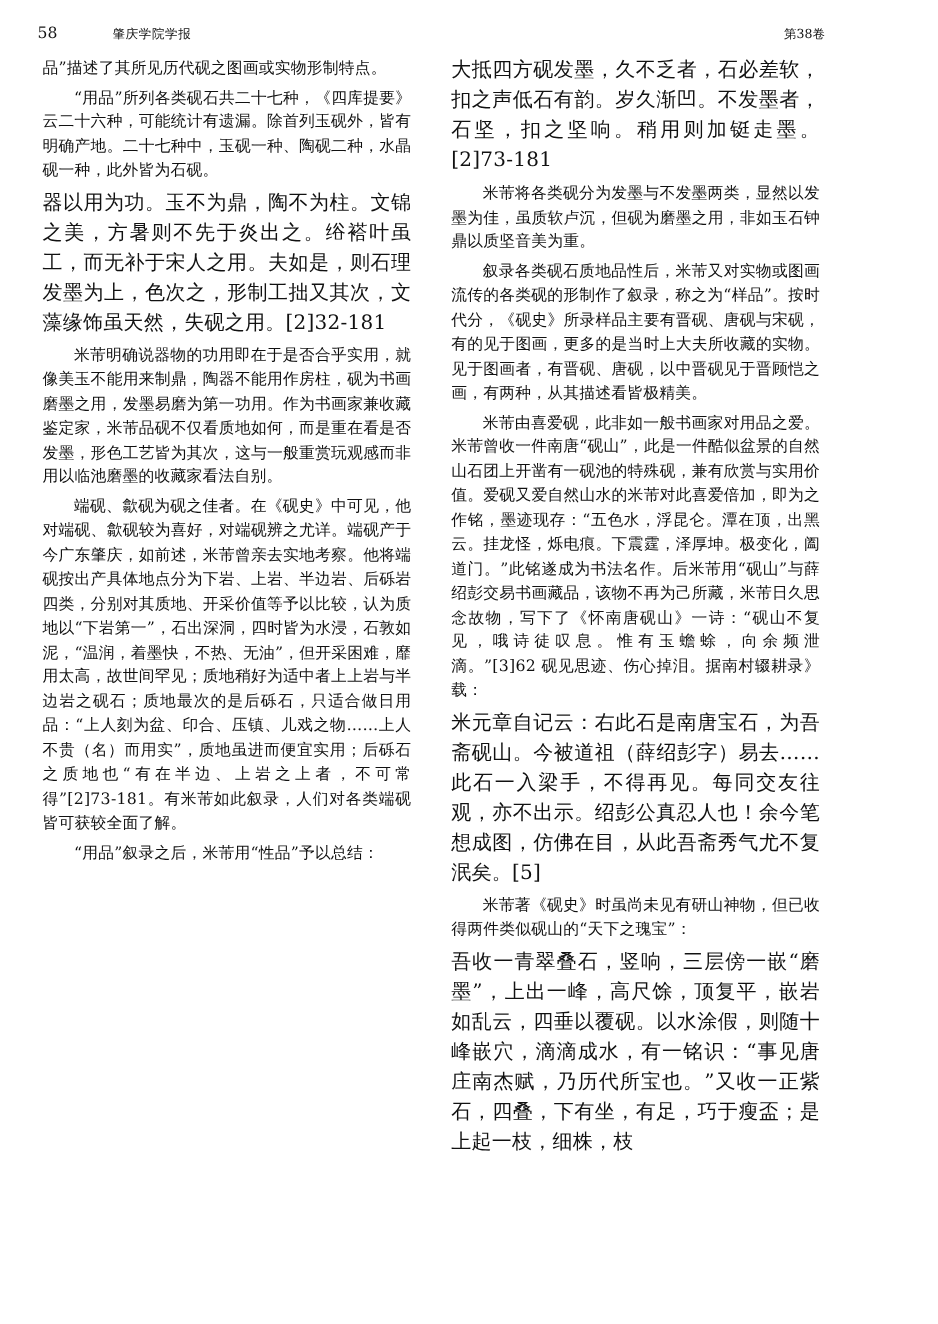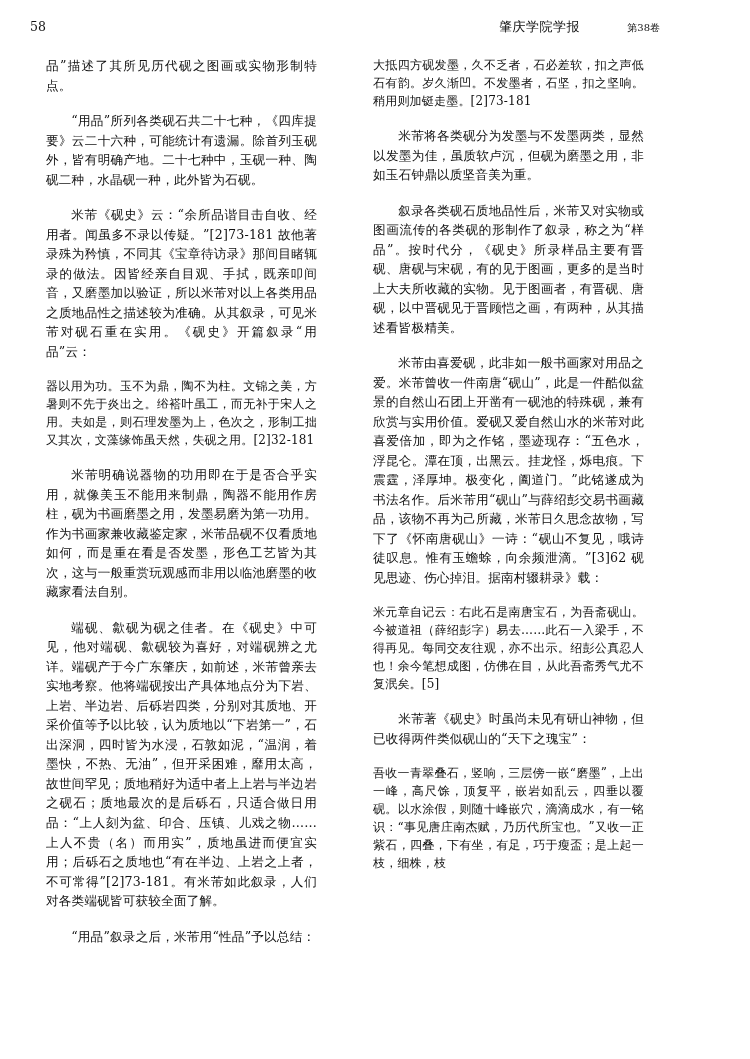--- a/index.html
+++ b/index.html
@@ -30,72 +30,71 @@
     margin-bottom: 2px;
     height: 20px;
   }
   .header .page-num {
     width: 60px;
     text-align: left;
     font-family: "DejaVu Serif", serif;
   }
   .header .journal {
     flex: 1;
-    text-align: right;
-    font-size: 13px;
+    text-align: left;
+    font-size: 10px;
     letter-spacing: 0.5px;
   }
   .header .volume {
     width: 80px;
     text-align: right;
     font-size: 10px;
   }
   .columns {
     display: flex;
     gap: 24px;
     height: 1000px;
   }
   .col {
     width: 333px;
     font-size: 12.6px;
     line-height: 1.55;
     text-align: justify;
     text-justify: inter-ideograph;
   }
   .col p {
-    margin: 16px;
+    margin: 4px;
     text-indent: 2em;
     letter-spacing: 0.2px;
   }
   .col p.noindent {
     text-indent: 0;
   }
   .quote-block {
-    font-size: 12px;
+    font-size: 16px;
     line-height: 1.5;
     letter-spacing: 0.1px;
   }
 </style>
 </head>
 <body>
 
 <div class="page">
 
   <div class="header">
     <div class="page-num">58</div>
     <div class="journal">肇庆学院学报</div>
     <div class="volume">第38卷</div>
   </div>
 
   <div class="columns">
 
     <div class="col">
       <p class="noindent">品”描述了其所见历代砚之图画或实物形制特点。</p>
       <p>“用品”所列各类砚石共二十七种，《四库提要》云二十六种，可能统计有遗漏。除首列玉砚外，皆有明确产地。二十七种中，玉砚一种、陶砚二种，水晶砚一种，此外皆为石砚。</p>
-      <p>米芾《砚史》云：“余所品谐目击自收、经用者。闻虽多不录以传疑。”[2]73-181 故他著录殊为矜慎，不同其《宝章待访录》那间目睹辄录的做法。因皆经亲自目观、手拭，既亲叩间音，又磨墨加以验证，所以米芾对以上各类用品之质地品性之描述较为准确。从其叙录，可见米芾对砚石重在实用。《砚史》开篇叙录“用品”云：</p>
       <p class="noindent quote-block">器以用为功。玉不为鼎，陶不为柱。文锦之美，方暑则不先于炎出之。绤褡叶虽工，而无补于宋人之用。夫如是，则石理发墨为上，色次之，形制工拙又其次，文藻缘饰虽天然，失砚之用。[2]32-181</p>
       <p>米芾明确说器物的功用即在于是否合乎实用，就像美玉不能用来制鼎，陶器不能用作房柱，砚为书画磨墨之用，发墨易磨为第一功用。作为书画家兼收藏鉴定家，米芾品砚不仅看质地如何，而是重在看是否发墨，形色工艺皆为其次，这与一般重赏玩观感而非用以临池磨墨的收藏家看法自别。</p>
       <p>端砚、歙砚为砚之佳者。在《砚史》中可见，他对端砚、歙砚较为喜好，对端砚辨之尤详。端砚产于今广东肇庆，如前述，米芾曾亲去实地考察。他将端砚按出产具体地点分为下岩、上岩、半边岩、后砾岩四类，分别对其质地、开采价值等予以比较，认为质地以“下岩第一”，石出深洞，四时皆为水浸，石敦如泥，“温润，着墨快，不热、无油”，但开采困难，靡用太高，故世间罕见；质地稍好为适中者上上岩与半边岩之砚石；质地最次的是后砾石，只适合做日用品：“上人刻为盆、印合、压镇、儿戏之物……上人不贵（名）而用实”，质地虽进而便宜实用；后砾石之质地也“有在半边、上岩之上者，不可常得”[2]73-181。有米芾如此叙录，人们对各类端砚皆可获较全面了解。</p>
       <p>“用品”叙录之后，米芾用“性品”予以总结：</p>
     </div>
 
     <div class="col">
       <p class="noindent quote-block">大抵四方砚发墨，久不乏者，石必差软，扣之声低石有韵。岁久渐凹。不发墨者，石坚，扣之坚响。稍用则加铤走墨。[2]73-181</p>
       <p>米芾将各类砚分为发墨与不发墨两类，显然以发墨为佳，虽质软卢沉，但砚为磨墨之用，非如玉石钟鼎以质坚音美为重。</p>
       <p>叙录各类砚石质地品性后，米芾又对实物或图画流传的各类砚的形制作了叙录，称之为“样品”。按时代分，《砚史》所录样品主要有晋砚、唐砚与宋砚，有的见于图画，更多的是当时上大夫所收藏的实物。见于图画者，有晋砚、唐砚，以中晋砚见于晋顾恺之画，有两种，从其描述看皆极精美。</p>

